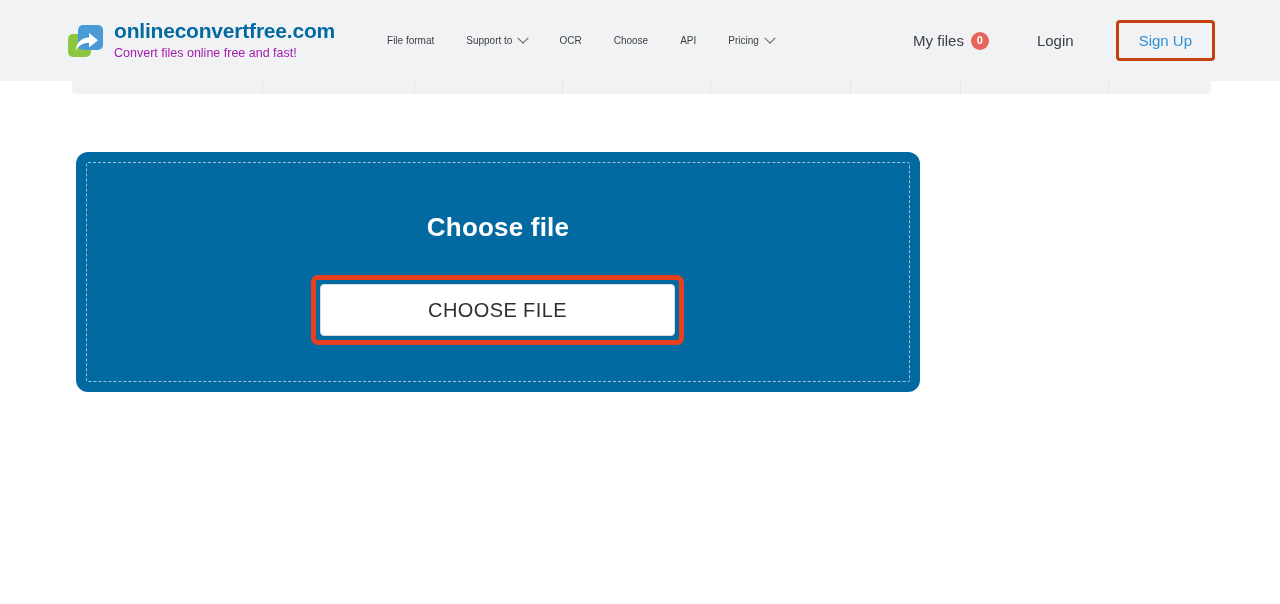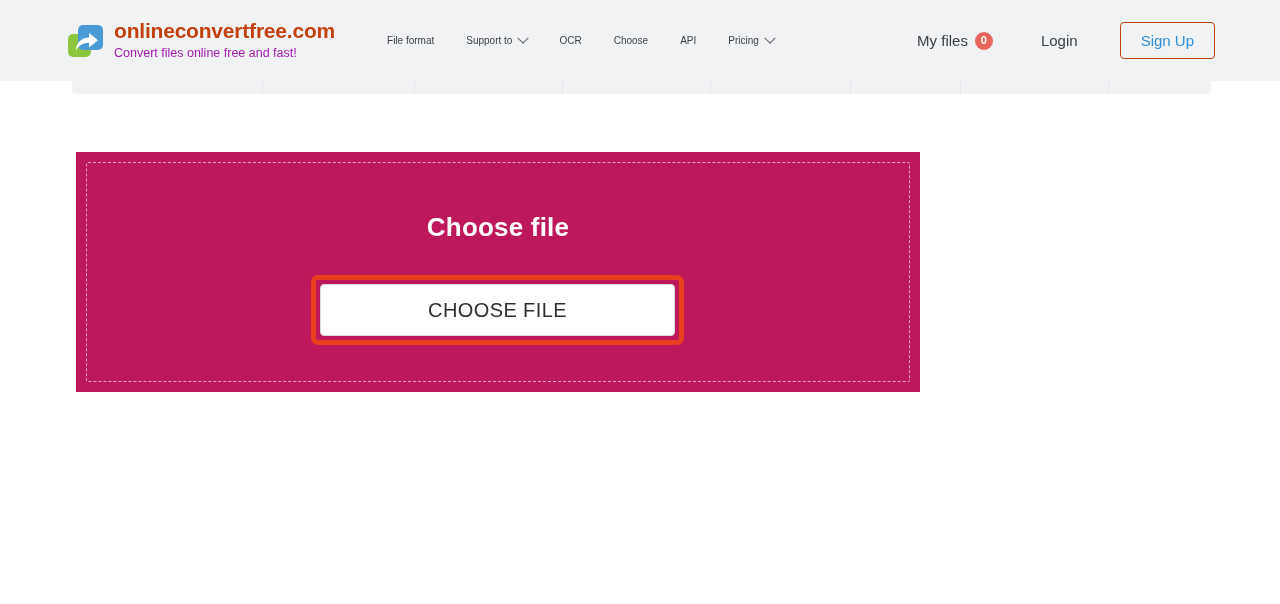--- a/index.html
+++ b/index.html
@@ -40,21 +40,21 @@
     width: 25px; height: 25px;
     background: #4a9bd5;
     border-radius: 5px;
   }
   .logo-arrow {
     position: absolute; left: 6px; top: 6px;
     width: 26px; height: 24px;
   }
   .brand-text { display: flex; flex-direction: column; justify-content: center; }
   .brand-name {
-    font-size: 21px; font-weight: bold; color: #c2410c;
+    font-size: 21px; font-weight: bold; color: #0369a1;
     line-height: 1.1; letter-spacing: -0.2px;
   }
   .brand-tagline {
     font-size: 12.5px; color: #a21caf;
     line-height: 1.4; margin-top: 3px;
   }
 
   .nav {
     display: flex; align-items: center;
     margin-left: 52px;
@@ -96,21 +96,21 @@
     font-size: 11px; font-weight: bold;
     line-height: 1;
   }
   .login {
     font-size: 15px; color: #3c4043;
     margin-left: 48px;
     cursor: pointer;
   }
   .signup {
     margin-left: 42px;
-    border: 1px solid #c2410c;
+    border: 3px solid #c2410c;
     border-radius: 4px;
     color: #2f8fd4;
     font-size: 15px;
     padding: 9px 20px;
     background: transparent;
     cursor: pointer;
     white-space: nowrap;
   }
 
   
@@ -142,22 +142,22 @@
     height: 5px;
     border-radius: 2px;
     background: #ccd2da;
   }
 
   
   .dropzone {
     position: absolute;
     left: 76px; top: 152px;
     width: 844px; height: 240px;
-    background: #be185d;
-    border-radius: 0;
+    background: #0369a1;
+    border-radius: 12px;
     padding-left: 12px;
   }
   .dropzone-inner {
     position: absolute;
     left: 10px; top: 10px; right: 10px; bottom: 10px;
     border: 1px dashed rgba(255,255,255,0.62);
     border-radius: 2px;
   }
   .dz-title {
     position: absolute;

